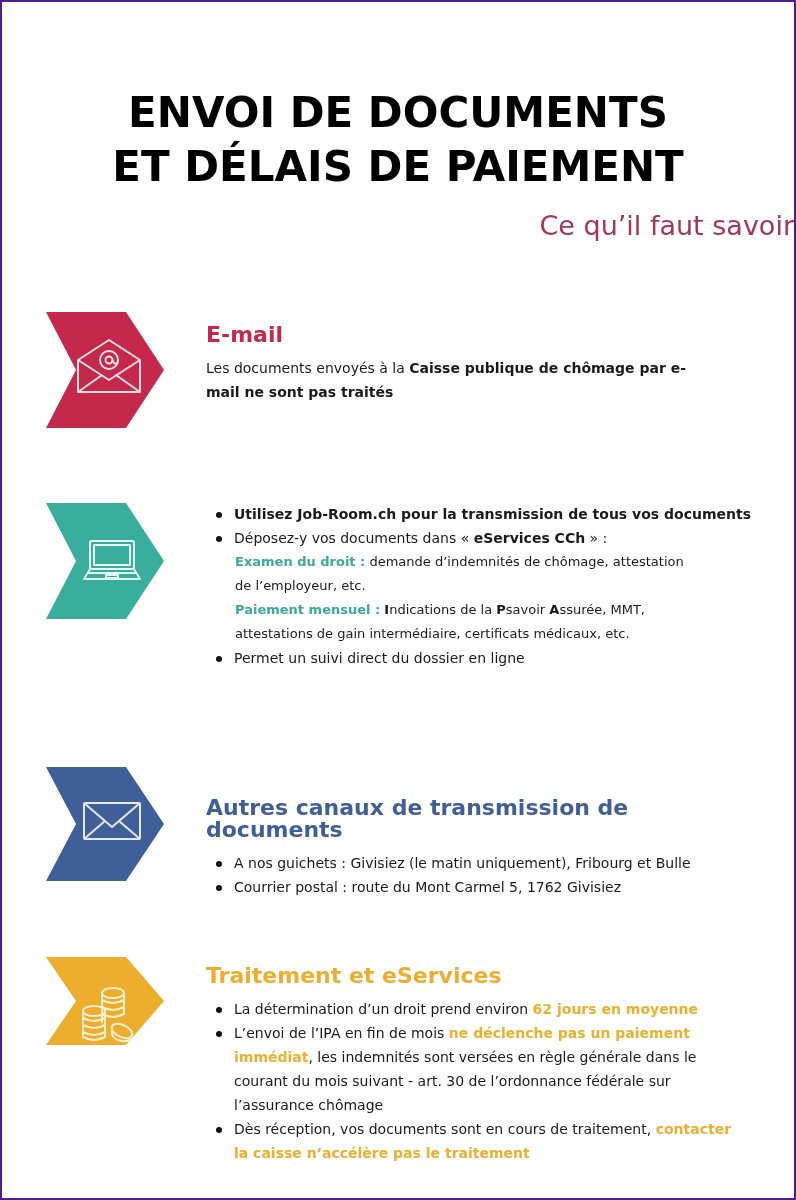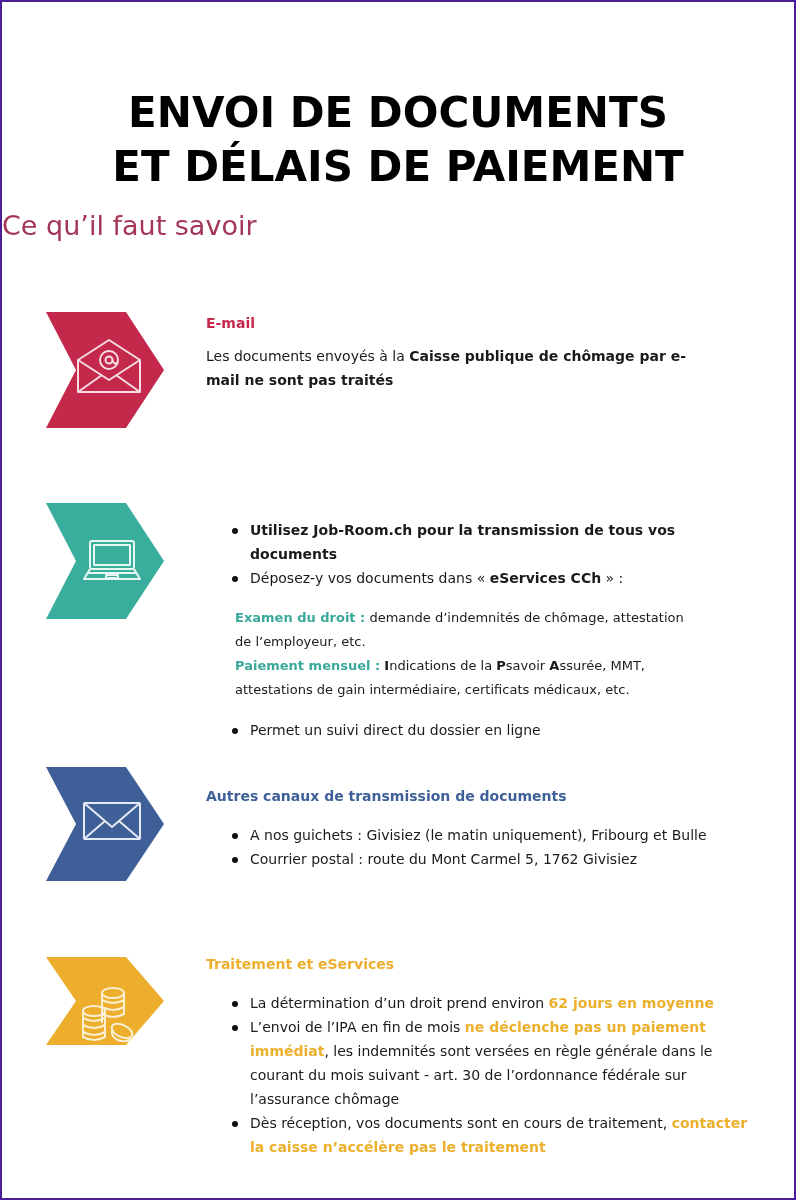--- a/index.html
+++ b/index.html
@@ -1,27 +1,27 @@
 <!DOCTYPE html>
 <html><head>
 <meta charset="utf-8">
 <style>
   html, body { margin: 0; padding: 0; background: #ffffff; }
   body { width: 796px; height: 1200px; overflow: hidden; position: relative; font-family: "DejaVu Sans", sans-serif; color: #1a1a1a; }
   .page { position: absolute; left: 0; top: 0; width: 792px; height: 1196px; border: 2px solid #4c1d95; background: #fff; }
   .title { position: absolute; left: 0; right: 0; top: 84px; text-align: center; font-family: "DejaVu Sans", sans-serif; font-weight: bold; font-size: 42px; line-height: 54px; letter-spacing: 0px; color: #000; }
-  .subtitle { position: absolute; left: 0; right: 0; top: 208px; text-align: left; font-family: "DejaVu Sans", sans-serif; font-size: 27px; color: #a43755; }
+  .subtitle { position: absolute; left: 0; right: 0; top: 208px; text-align: right; font-family: "DejaVu Sans", sans-serif; font-size: 27px; color: #a43755; }
   .section { position: absolute; left: 0; width: 796px; }
   .chevron { position: absolute; left: 44px; width: 118px; }
   .chevron svg.shape { position: absolute; left: 0; top: 0; }
   .chevron .icon { position: absolute; }
   .content { position: absolute; left: 204px; right: 40px; }
-  .heading { font-weight: bold; font-size: 14px; line-height: 22px; margin: 0 0 10px 0; }
+  .heading { font-weight: bold; font-size: 22px; line-height: 22px; margin: 12px 0 10px 0; }
   .para { font-size: 14px; line-height: 24px; color: #1a1a1a; }
-  ul { list-style: none; margin: 16px; padding: 0; }
+  ul { list-style: none; margin: 0; padding: 0; }
   li { position: relative; padding-left: 28px; font-size: 14px; line-height: 24px; }
   li::before { content: ""; position: absolute; left: 10px; top: 10px; width: 6px; height: 6px; border-radius: 50%; background: #111; }
   .sub { padding-left: 29px; font-size: 13px; line-height: 24px; }
   b { font-weight: bold; }
   .teal { color: #3aa99b; font-weight: bold; }
   .amber { color: #ecb02c; font-weight: bold; }
 </style>
 </head>
 <body>
 

